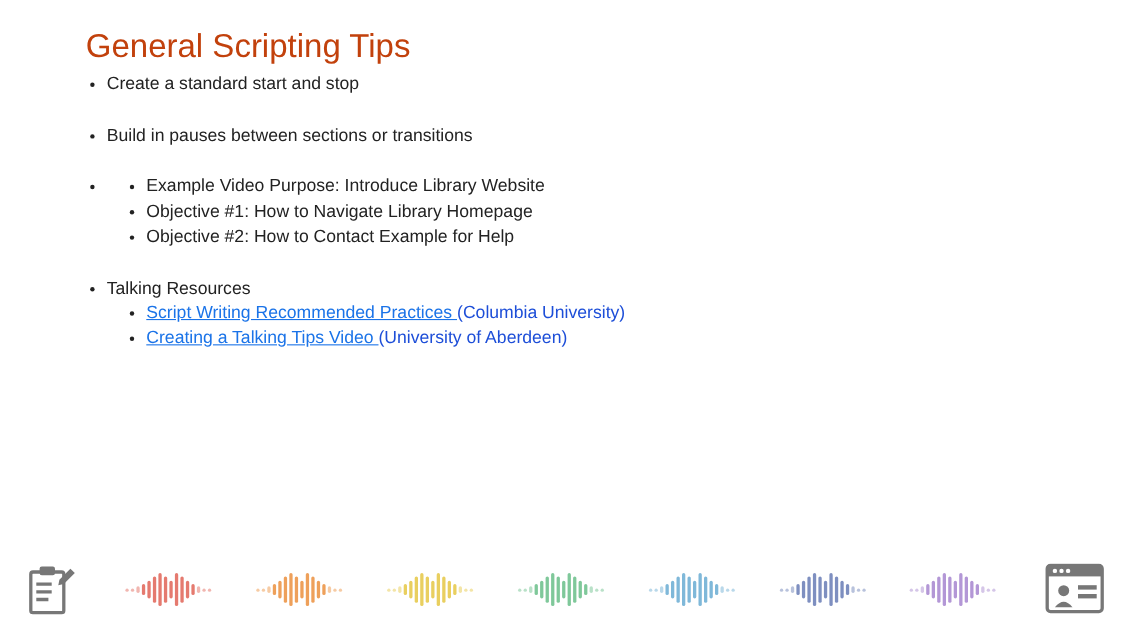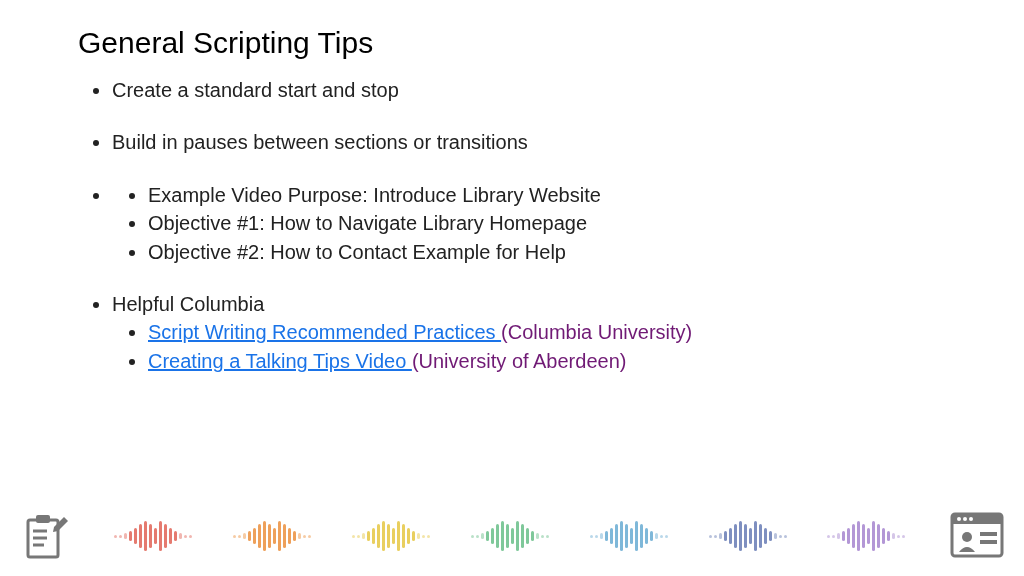--- a/index.html
+++ b/index.html
@@ -14,47 +14,47 @@
     position: relative;
   }
   .slide {
     box-sizing: border-box;
     padding: 26px 78px 0 78px;
   }
   h1.title {
     margin: 0 0 6px 0;
     font-weight: 400;
     font-size: 30px;
-    color: #000000;
+    color: #c2410c;
   }
   ul.top {
-    margin: 16px;
+    margin: 1px;
     padding: 0 0 0 18px;
     list-style: disc;
-    font-size: 20px;
+    font-size: 16px;
     line-height: 1.42;
   }
   ul.top > li {
     margin: 0;
   }
   ul.sub {
     list-style: disc;
     margin: 0;
     padding: 0 0 0 36px;
   }
   li.blank {
     list-style: none;
     height: 24px;
   }
   a.link {
     color: #1a73e8;
     text-decoration: underline;
   }
   .paren {
-    color: #701a75;
+    color: #1d4ed8;
   }
   .footer-icons {
     position: absolute;
     left: 20px;
     right: 20px;
     bottom: 14px;
     height: 52px;
     display: flex;
     align-items: center;
     justify-content: space-between;
@@ -104,21 +104,21 @@
       <ul class="sub">
         <li>Example Video Purpose: Introduce Library Website</li>
         <li>Objective #1: How to Navigate Library Homepage</li>
         <li>Objective #2: How to Contact Example for Help</li>
       </ul>
     </li>
 
     <li class="blank"></li>
 
     <li>
-      <span>Helpful Columbia</span>
+      <span>Talking Resources</span>
       <ul class="sub">
         <li>
           <a class="link">Script Writing Recommended Practices </a><span class="paren">(Columbia University)</span>
         </li>
         <li>
           <a class="link">Creating a Talking Tips Video </a><span class="paren">(University of Aberdeen)</span>
         </li>
       </ul>
     </li>
   </ul>

